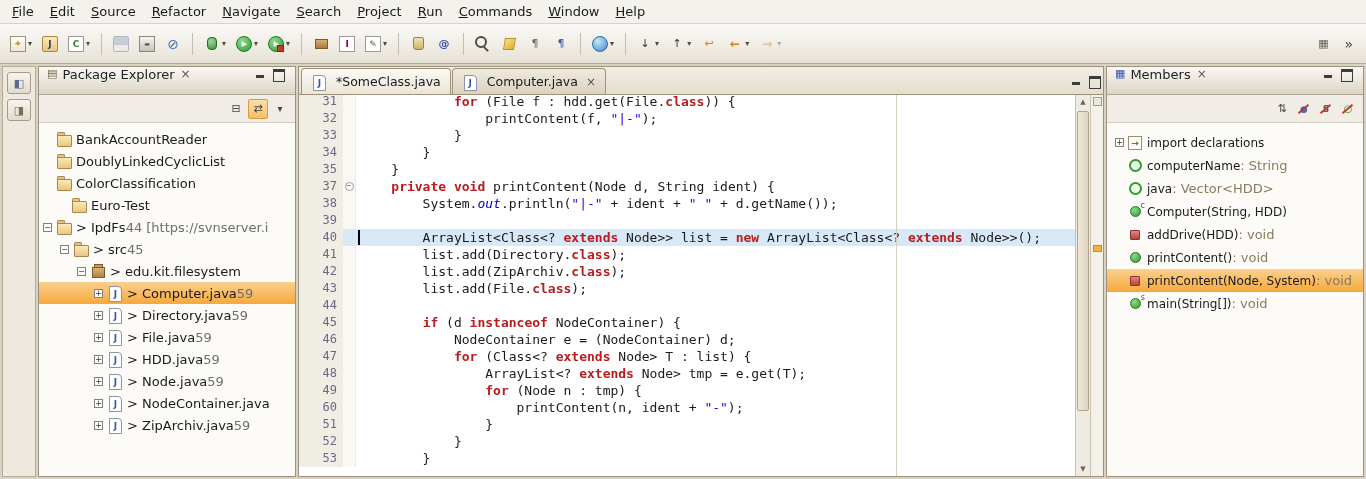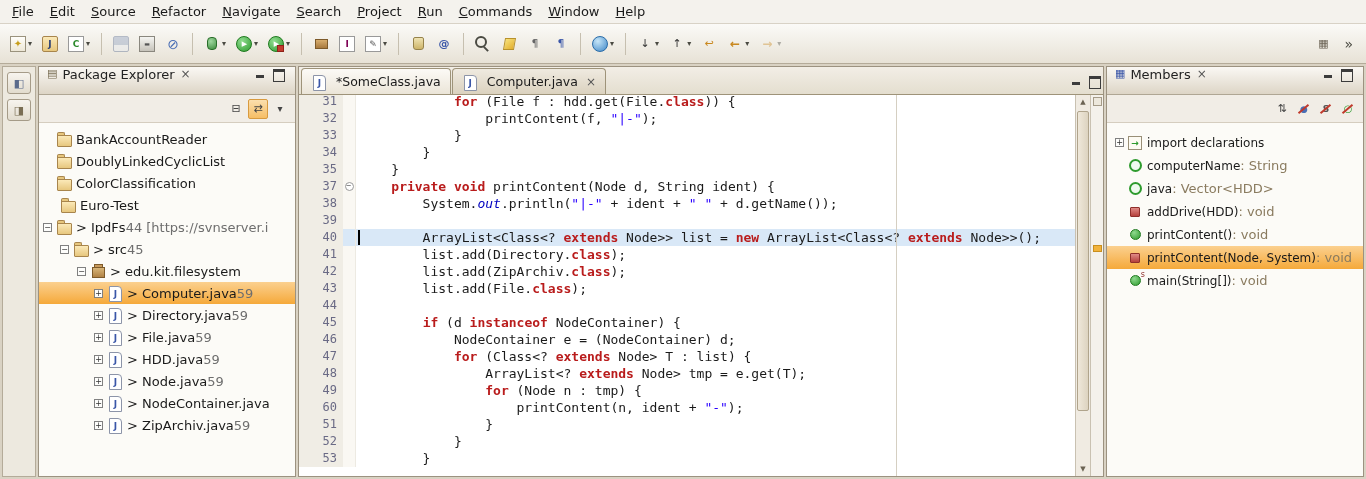--- a/index.html
+++ b/index.html
@@ -296,21 +296,21 @@
           <div class="trow" style="padding-left: 4px;">
             <span class="exp-sp"></span>
             <span class="ti ti-folder"></span>
             <span class="tlabel">DoublyLinkedCyclicList</span>
           </div>
           <div class="trow" style="padding-left: 4px;">
             <span class="exp-sp"></span>
             <span class="ti ti-folder"></span>
             <span class="tlabel">ColorClassification</span>
           </div>
-          <div class="trow" style="padding-left: 8px; text-align: right;">
+          <div class="trow" style="padding-left: 19px; text-align: right;">
             <span class="exp-sp"></span>
             <span class="ti ti-folder"></span>
             <span class="tlabel">Euro-Test</span>
           </div>
           <div class="trow" style="padding-left: 4px;">
             <span class="exp">−</span>
             <span class="ti ti-project"></span>
             <span class="tlabel">&gt; IpdFs</span>
             <span class="tdim"> 44 [https://svnserver.i</span>
           </div>
@@ -550,20 +550,25 @@
             <span class="mdim"> : String</span>
           </div>
           <div class="mrow">
             <span class="exp-sp"></span>
             <span class="mi mi-field"></span>
             <span class="mlabel">java</span>
             <span class="mdim"> : Vector&lt;HDD&gt;</span>
           </div>
           <div class="mrow">
             <span class="exp-sp"></span>
+            <span class="mi mi-ctor"></span>
+            <span class="mlabel">Computer(String, HDD)</span>
+          </div>
+          <div class="mrow">
+            <span class="exp-sp"></span>
             <span class="mi mi-priv"></span>
             <span class="mlabel">addDrive(HDD)</span>
             <span class="mdim"> : void</span>
           </div>
           <div class="mrow">
             <span class="exp-sp"></span>
             <span class="mi mi-pub"></span>
             <span class="mlabel">printContent()</span>
             <span class="mdim"> : void</span>
           </div>

